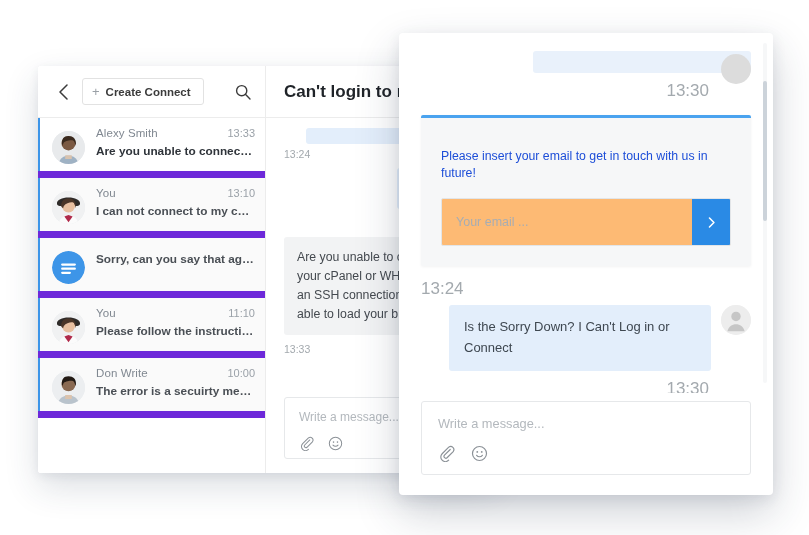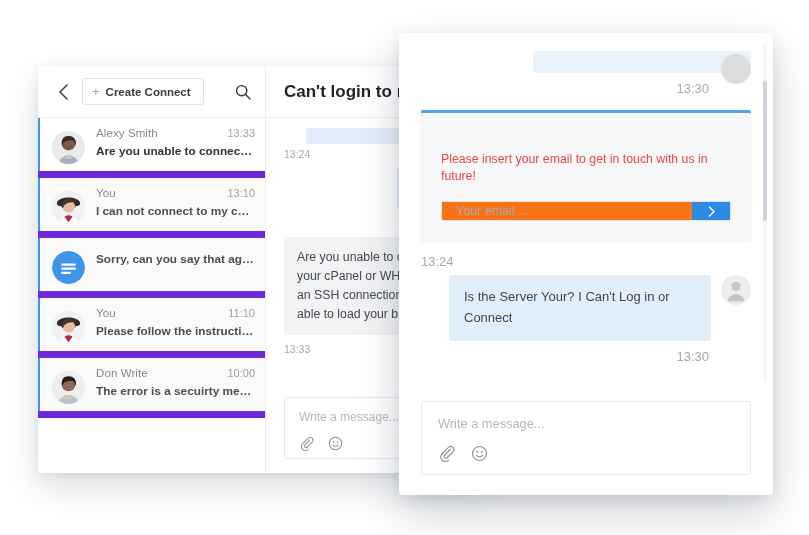--- a/index.html
+++ b/index.html
@@ -144,21 +144,21 @@
   .front-thread {
     flex: 1; position: relative; padding: 18px 22px 0 22px;
     overflow: hidden;
   }
   .fbubble {
     display:inline-block; max-width: 262px;
     padding: 12px 15px; border-radius: 3px;
     font-size: 13px; line-height: 1.6;
   }
   .fbubble.me { background:#e3eefb; color:#3e4750; }
-  .fstamp { font-size:13px; color:#a3a9ae; }
+  .fstamp { font-size:17px; color:#a3a9ae; }
   .with-av { display:flex; align-items:flex-start; justify-content:flex-end; gap:10px; }
   .mini-av { width:30px; height:30px; border-radius:50%; overflow:hidden; flex:none; background:#ededed; }
 
   .ghost-top {
     height: 22px; width: 218px; background:#e9f1fb; border-radius:3px;
     margin-left:auto; margin-bottom: 0;
   }
   .ghost-av {
     position:absolute; right:22px; top:21px;
     width:30px; height:30px; border-radius:50%; background:#dcdcdc;
@@ -168,24 +168,24 @@
   .email-card {
     margin: 14px 0 0 0;
     background:#f6f7f8;
     border-top: 3px solid #4aa3ef;
     border-radius: 2px;
     padding: 18px 20px 20px;
     box-shadow: 0 1px 3px rgba(0,0,0,0.05);
   }
   .email-title { font-size: 14px; color:#3c4characters; }
   .email-title { color:#3d444b; font-weight:normal; }
-  .email-sub { margin-top: 20px; font-size:12.3px; color:#ef4444; line-height:1.4; }
+  .email-sub { margin-top: 12px; font-size:12.3px; color:#1d4ed8; line-height:1.4; }
   .email-input-row {
-    margin-top: 16px; display:flex; height: 20px;
-    background:#f97316; border:1px solid #e2e5e8; border-radius:2px;
+    margin-top: 16px; display:flex; height: 48px;
+    background:#fdba74; border:1px solid #e2e5e8; border-radius:2px;
     overflow:hidden;
   }
   .email-input {
     flex:1; border:0; outline:0; padding: 0 14px;
     font-family:"Liberation Sans", sans-serif; font-size:12.5px; color:#44494f;
     background:transparent;
   }
   .email-input::placeholder { color:#a7adb3; }
   .email-send {
     width:38px; background:#2a8ae5; border:0; cursor:pointer;
@@ -392,21 +392,21 @@
             <svg width="13" height="13" viewBox="0 0 16 16">
                 <path d="M5.5 2.5 11 8l-5.5 5.5" fill="none" stroke="#fff" stroke-width="1.9" stroke-linecap="round" stroke-linejoin="round"></path>
               </svg>
           </button>
         </div>
       </div>
 
       <div class="fstamp" style="margin-top:13px;">13:24</div>
 
       <div class="with-av" style="margin-top:6px;">
-        <div class="fbubble me">Is the Server Your? I Can't Log in or Connect</div>
+        <div class="fbubble me">Is the Sorry Down? I Can't Log in or Connect</div>
         <div class="mini-av">
           <svg viewBox="0 0 32 32" style="width:100%;height:100%;display:block">
               <circle cx="16" cy="16" r="16" fill="#ededed"></circle>
               <circle cx="16" cy="12.2" r="5" fill="#c6c6c6"></circle>
               <path d="M6.8 28c1.2-5.2 5-7.6 9.2-7.6s8 2.4 9.2 7.6z" fill="#c6c6c6"></path>
             </svg>
         </div>
       </div>
 
       <div class="fstamp" style="text-align:right; margin:8px 42px 0 0;">13:30</div>

